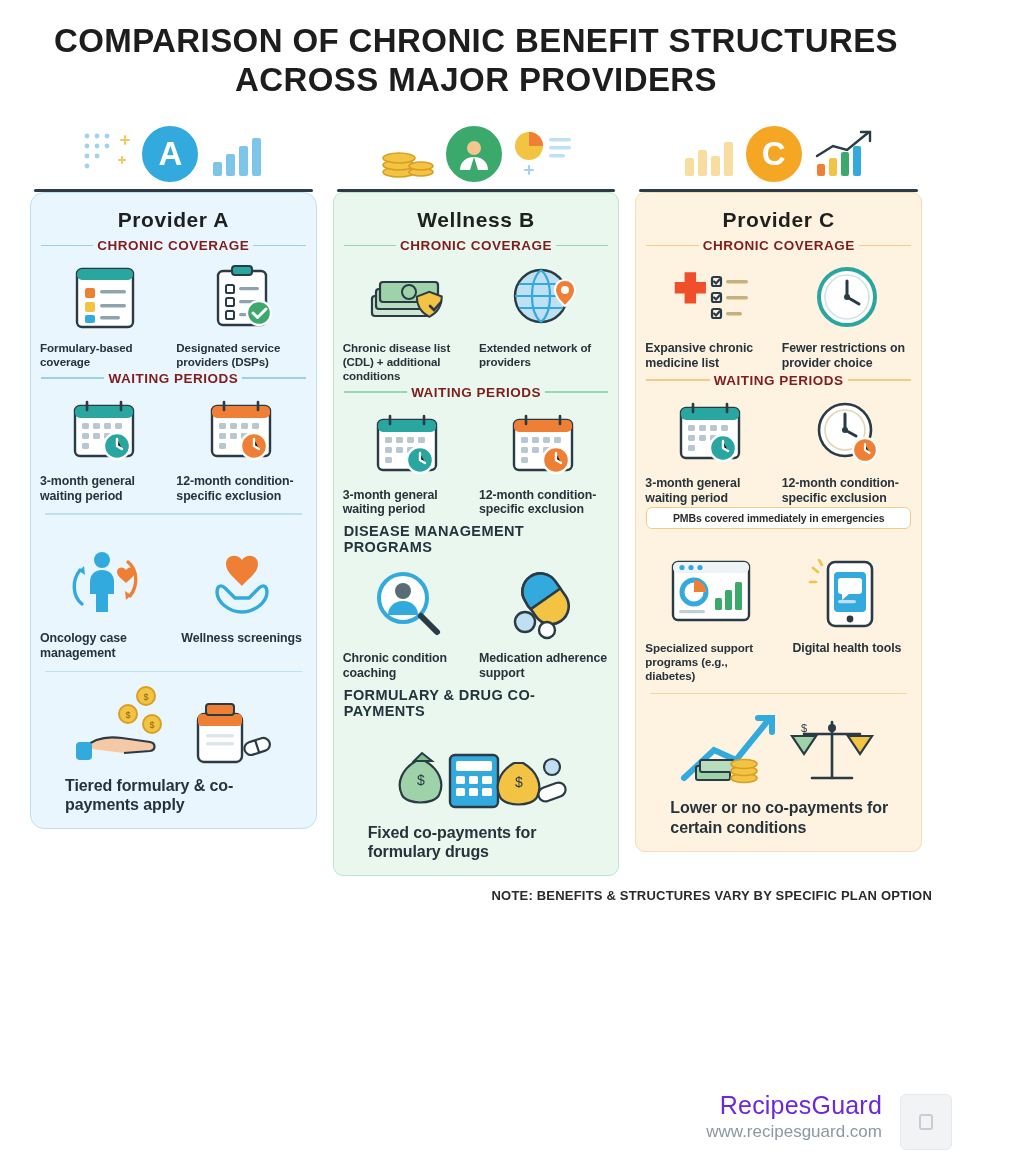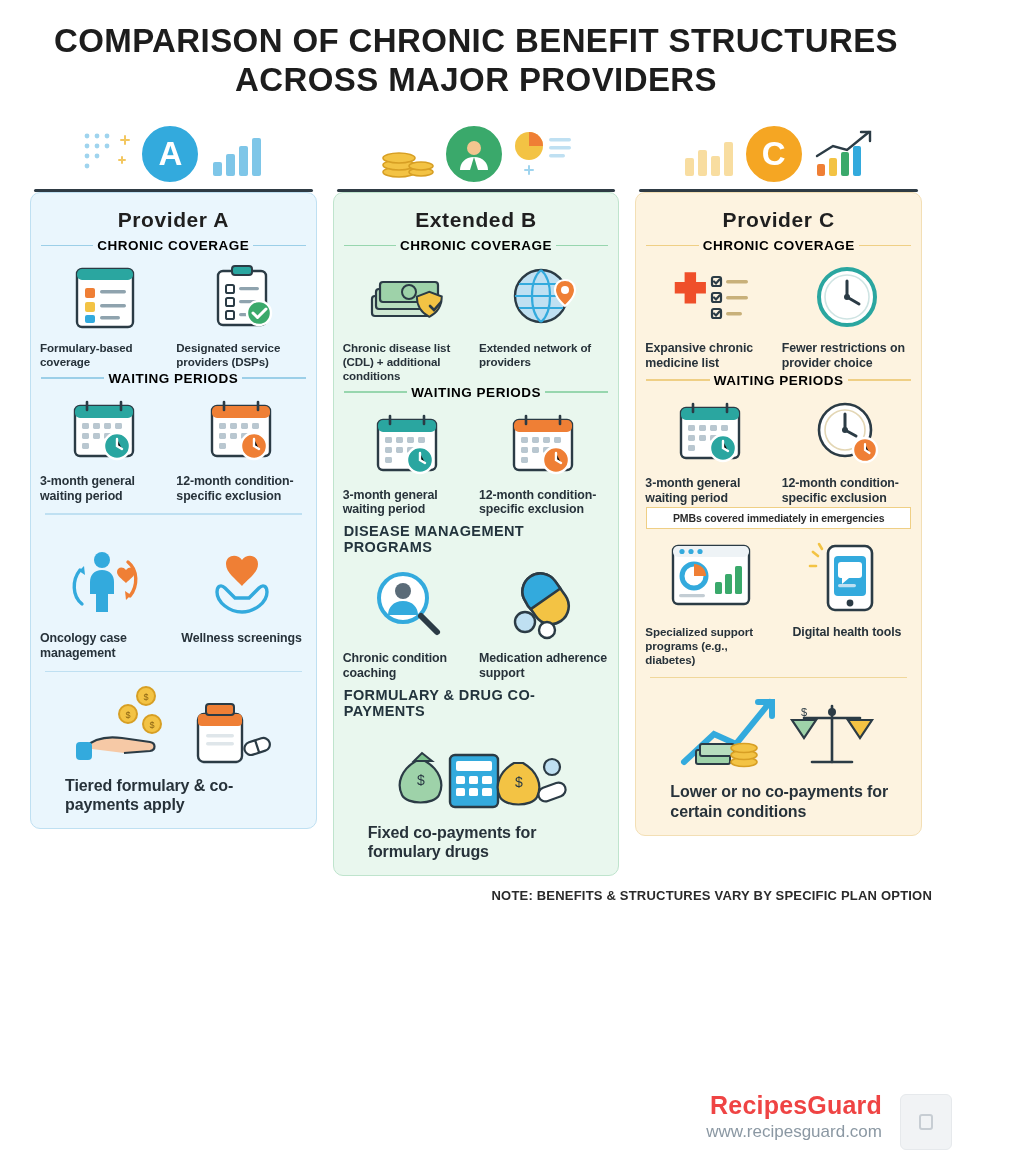--- a/index.html
+++ b/index.html
@@ -55,60 +55,60 @@
     border: 3px solid #ffffff;
   }
   .badge.a { background: #33aadd; }
   .badge.c { background: #f5a623; }
 
   .card {
     border: 1.6px solid #cfd8de;
     border-radius: 10px;
     padding: 6px 8px 14px 8px;
   }
-  .card.a { background: #eaf6fd; border-color: #bfe0f2; }
+  .card.a { background: #eaf6fd; border-color: #bfe0f2; border-radius: 14px; }
   .card.b { background: #e9f7ee; border-color: #bfe4cd; }
   .card.c { background: #fdf3e0; border-color: #f3dfb5; }
 
   .provider-name {
     text-align: center;
     font-size: 21px;
     font-weight: bold;
     letter-spacing: 0.6px;
     padding: 9px 0 4px 0;
     color: #1f1f1f;
   }
 
   .sec-label {
     display: flex; align-items: center; gap: 4px;
     font-size: 13.5px; font-weight: bold; letter-spacing: 0.5px;
-    color: #000000; text-transform: uppercase;
+    color: #7f1d1d; text-transform: uppercase;
     padding: 2px 2px 6px 2px;
   }
   .sec-label .line { flex: 1 1 auto; height: 1.6px; }
   .a .sec-label .line { background: #9ccfe8; }
   .b .sec-label .line { background: #97d6ae; }
   .c .sec-label .line { background: #efcf85; }
 
   .sec-plain {
     text-align: left;
     font-size: 14.5px;
     font-weight: bold;
     letter-spacing: 0.4px;
     text-transform: uppercase;
     padding: 6px 2px 6px 2px;
     color: #23343d;
   }
   .sec-spacer { height: 20px; }
 
   .pill {
-    margin: 2px 2px 6px 2px;
+    margin: 2px 2px 22px 2px;
     background: #ffffff;
     border: 1.4px solid #efcf85;
-    border-radius: 0;
+    border-radius: 6px;
     text-align: center;
     font-size: 10.5px;
     font-weight: bold;
     letter-spacing: -0.1px;
     padding: 4px 2px;
     color: #2b2b2b;
     white-space: nowrap;
   }
 
   .pair { display: flex; gap: 4px; }
@@ -137,21 +137,21 @@
   
   .note {
     text-align: right;
     font-size: 13px;
     font-weight: bold;
     letter-spacing: 0.2px;
     padding: 12px 20px 0 20px;
     color: #2a2a2a;
     text-transform: uppercase;
   }
-  .brand { font-size: 25px; font-weight: bold; color: #ef4444; letter-spacing: 0.2px; }
+  .brand { font-size: 25px; font-weight: normal; color: #6d28d9; letter-spacing: 0.2px; }
   .site { font-size: 17px; color: #8b98a3; margin-top: 2px; }
   .watermark {
     position: absolute; right: 0; bottom: 4px;
     width: 52px; height: 56px; border-radius: 6px;
     background: #f1f3f5; border: 1px solid #e6e9ec;
   }
   .watermark::after {
     content: ""; position: absolute; left: 50%; top: 50%;
     transform: translate(-50%,-50%);
     width: 10px; height: 12px; border: 2px solid #c7cdd3; border-radius: 3px;
@@ -407,21 +407,21 @@
               </g>
             <g stroke="#9fd4ee" stroke-width="2" stroke-linecap="round">
                 <path d="M14 42 h8 M18 38 v8"></path>
               </g>
           </svg>
         </div>
         <div class="head-rule"></div>
       </div>
 
       <div class="card b">
-        <div class="provider-name">Extended B</div>
+        <div class="provider-name">Wellness B</div>
 
         <div class="sec-label">
           <span class="line"></span>
           <span>Chronic Coverage</span>
           <span class="line"></span>
         </div>
         <div class="pair">
           <div class="cell">
             <div class="art">
               <svg width="92" height="72" viewBox="0 0 92 72">

